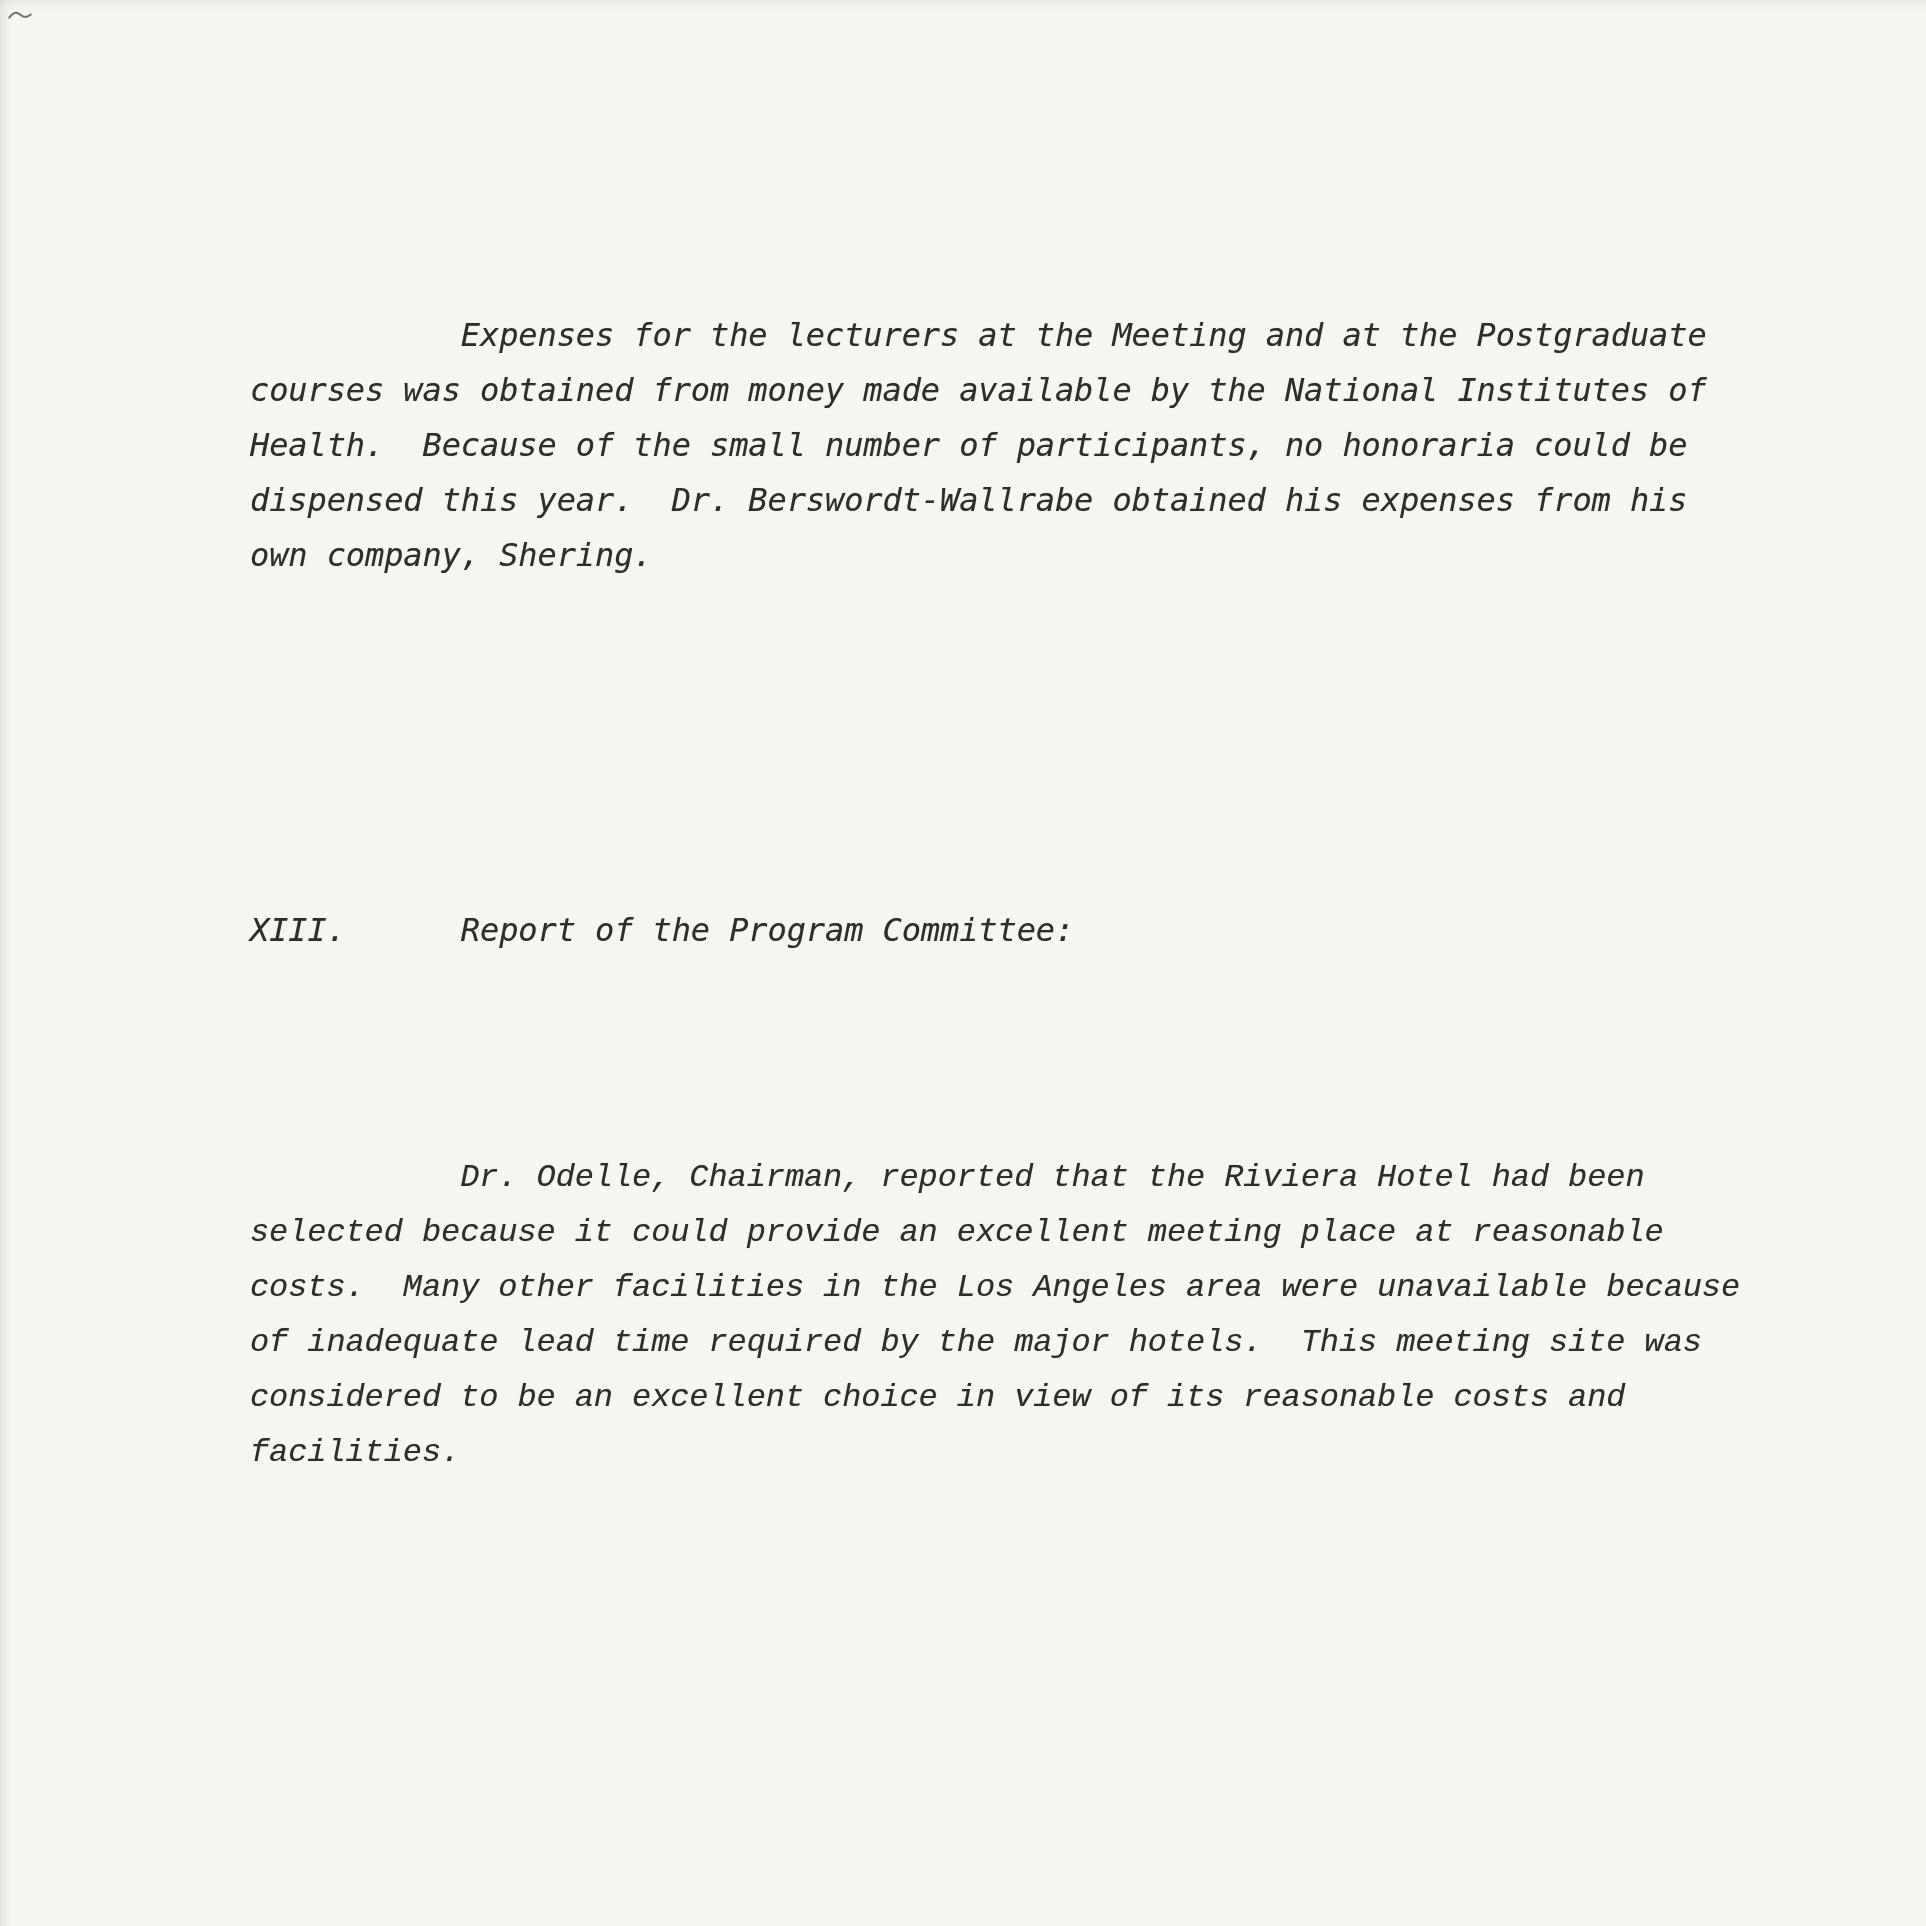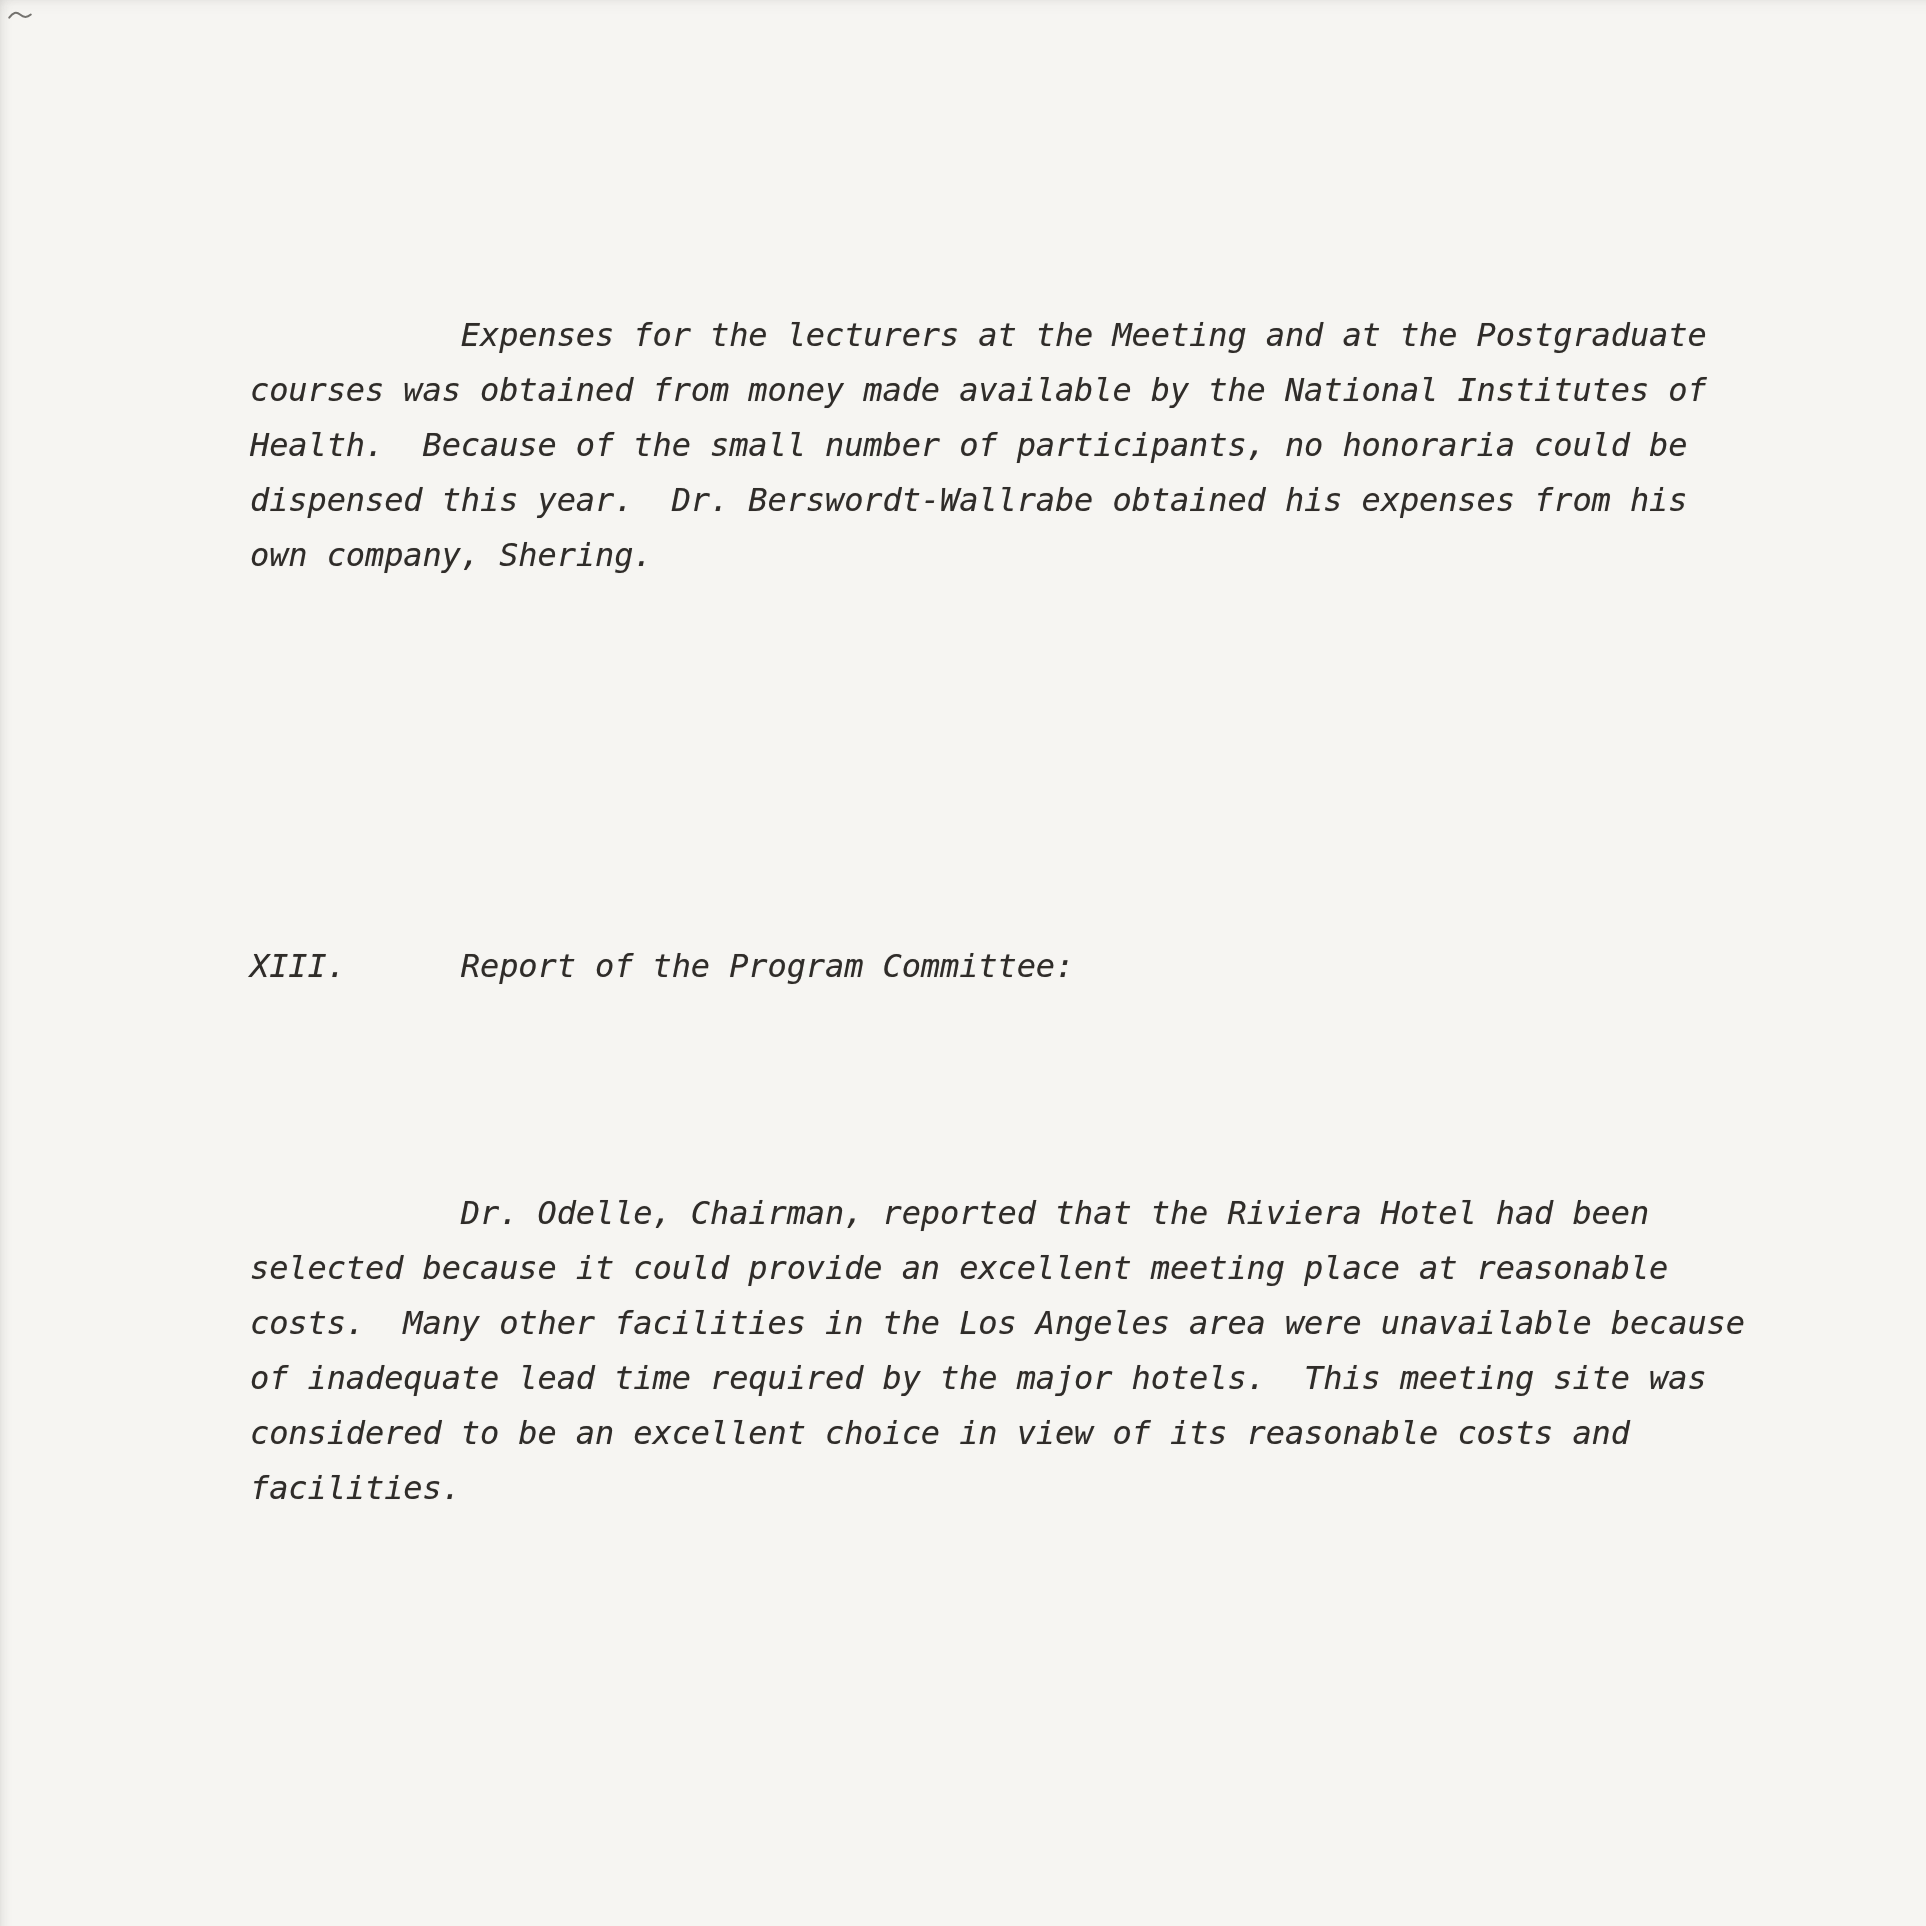--- a/index.html
+++ b/index.html
@@ -33,22 +33,22 @@
       inset 5.4px 0 11.6px -5.4px rgba(60,58,55,0.10);
   }
   .content {
     position: absolute;
     left: 250px;
     top: 198px;
     white-space: pre;
   }
   .para { margin: 0; }
   .para-1 { margin-bottom: 24px; }
-  .section-heading { margin-top: 112px; margin-bottom: 0; }
-  .para-3 { margin-top: 27px; }
+  .section-heading { margin-top: 76px; margin-bottom: 0; }
+  .para-3 { margin-top: 27px; font-family: Liberation Mono, monospace; }
   
   .corner-mark {
     position: absolute;
     left: 6.2px;
     top: 3.1px;
     opacity: 0.75;
   }
 </style>
 </head>
 <body>

